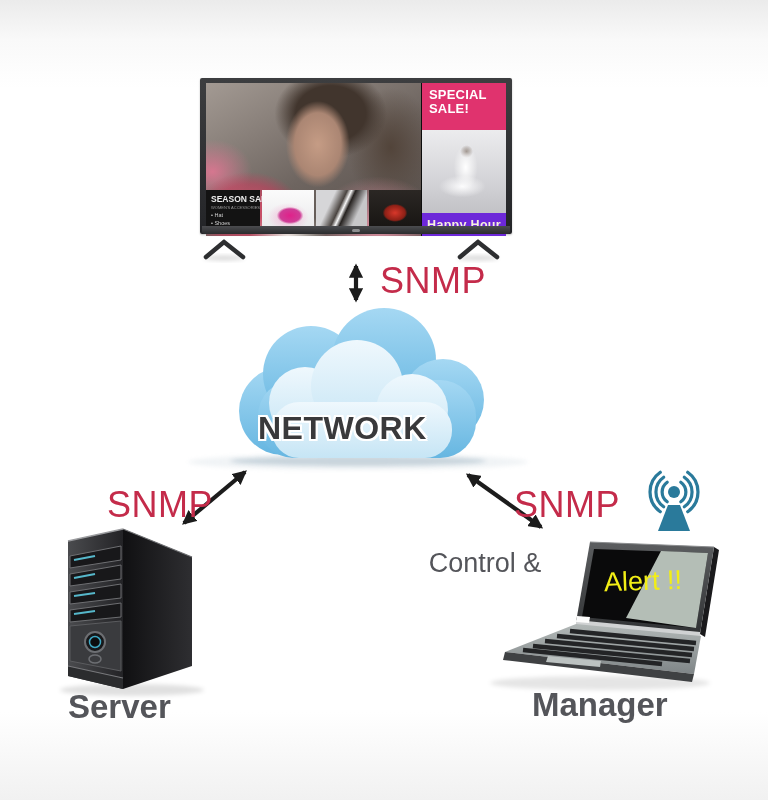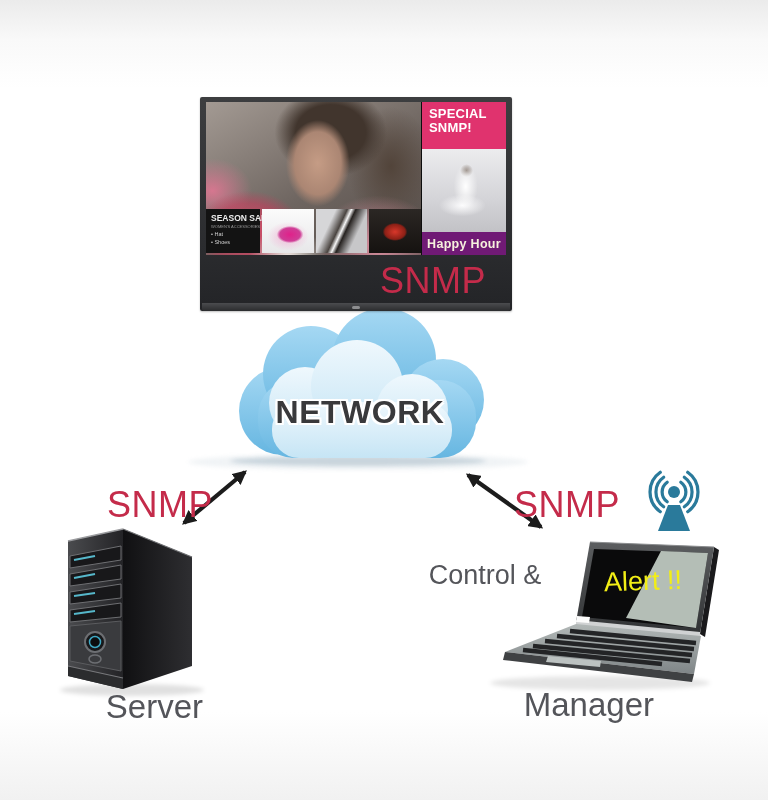--- a/index.html
+++ b/index.html
@@ -9,41 +9,41 @@
     background:linear-gradient(180deg,#ebebeb 0%,#f9f9f9 5%,#ffffff 11%,#ffffff 89%,#f1f1f1 100%);
   }
   #diagram-svg{position:absolute;left:0;top:0;width:768px;height:800px;}
 
   
   .snmp{
     position:absolute;font-size:36px;font-weight:500;letter-spacing:.5px;
     color:var(--snmp-red,#c42b4a);white-space:nowrap;
   }
   .network-label{
-    position:absolute;left:258px;top:394px;width:204px;text-align:center;
+    position:absolute;left:258px;top:410px;width:204px;text-align:left;
     font-size:32px;font-weight:bold;color:var(--network-text,#39393b);letter-spacing:.5px;
     text-shadow:-2px -2px 0 #fff,2px -2px 0 #fff,-2px 2px 0 #fff,2px 2px 0 #fff,
                 -2px 0 0 #fff,2px 0 0 #fff,0 -2px 0 #fff,0 2px 0 #fff;
   }
   .device-label{
-    position:absolute;font-size:33px;font-weight:400;color:var(--label-gray,#54555a);
-    text-align:right;white-space:nowrap;
+    position:absolute;font-size:33px;font-weight:700;color:var(--label-gray,#54555a);
+    text-align:left;white-space:nowrap;
   }
   .control-label{
     position:absolute;left:393px;top:545px;width:184px;text-align:center;
-    font-size:27px;line-height:36px;color:var(--label-gray,#54555a);margin-top:12px;
+    font-size:27px;line-height:36px;color:var(--label-gray,#54555a);
   }
   .alert-label{
     position:absolute;left:595px;top:566px;width:96px;text-align:center;
     font-size:27px;font-weight:500;color:var(--alert-yellow,#f2ee16);
     transform:rotate(-2deg);white-space:nowrap;
   }
 
   
-  .tv{position:absolute;left:200px;top:78px;width:312px;height:214px;margin-top:19px;}
+  .tv{position:absolute;left:200px;top:78px;width:312px;height:156px;}
   .tv-bezel{position:absolute;inset:0;border-radius:2px;
     background:linear-gradient(#3d3e40,#232427);box-shadow:0 1px 2px rgba(0,0,0,.25);}
   .tv-chin{position:absolute;left:2px;right:2px;bottom:0;height:8px;
     background:linear-gradient(#4b4c4f,#2b2c2e);border-radius:0 0 2px 2px;}
   .tv-logo{position:absolute;left:50%;bottom:2px;width:8px;height:3px;margin-left:-4px;
     background:#8d8e90;border-radius:2px;}
   .tv-screen{position:absolute;left:6px;top:5px;width:300px;height:153px;background:#0d0d0d;overflow:hidden;}
   .tv-main{position:absolute;left:0;top:0;width:215px;height:153px;
     background:
       radial-gradient(55px 40px at 38% 101%, #efe9e4, rgba(239,233,228,0) 70%),
@@ -55,21 +55,21 @@
       radial-gradient(62px 85px at 86% 42%, #52443a, rgba(82,68,58,0) 70%),
       linear-gradient(150deg,#a39a93 0%,#6e6560 55%,#544c48 100%);}
   .tv-right{position:absolute;right:0;top:0;width:84px;height:153px;display:flex;flex-direction:column;}
   .sale-box{height:42px;background:var(--sale-pink,#e0336e);color:#fff;
     font-size:13px;font-weight:bold;line-height:1.08;padding:5px 0 0 7px;letter-spacing:.2px;}
   .dancer{flex:1;background:
       radial-gradient(16px 30px at 52% 45%, #ffffff, rgba(255,255,255,0) 75%),
       radial-gradient(30px 14px at 48% 68%, #fcfcfd, rgba(252,252,253,0) 78%),
       radial-gradient(8px 8px at 53% 26%, #7d6f66, rgba(125,111,102,0) 80%),
       linear-gradient(180deg,#ececee 0%,#d4d4d8 60%,#c2c2c6 100%);}
-  .happy{height:23px;background:#701a75;color:#f6f1dd;font-size:12.5px;font-weight:bold;
+  .happy{height:23px;background:#6d28d9;color:#f6f1dd;font-size:12.5px;font-weight:bold;
     display:flex;align-items:center;justify-content:center;letter-spacing:.3px;}
   .tv-strip{position:absolute;left:0;bottom:2px;width:215px;height:44px;display:flex;gap:2px;}
   .season{width:54px;background:#131313;color:#ededed;padding:4px 2px 0 5px;box-sizing:border-box;}
   .season-title{font-size:8.5px;font-weight:bold;letter-spacing:0;white-space:nowrap;}
   .season-sub{font-size:4px;color:#9a9a9a;margin-top:1px;white-space:nowrap;}
   .season-item{font-size:5.5px;color:#cfcfcf;margin-top:2px;white-space:nowrap;}
   .thumb{flex:1;}
   .thumb-shoes{background:
       radial-gradient(17px 11px at 54% 58%, #e0218a, #cf3d96 60%, rgba(207,61,150,0) 78%),
       radial-gradient(26px 18px at 50% 62%, rgba(242,169,208,.8), rgba(242,169,208,0) 80%),
@@ -224,21 +224,21 @@
     </g>
   </svg>
 
   <div class="tv">
     <div class="tv-bezel"></div>
     <div class="tv-screen">
       <div class="tv-main"></div>
       <div class="tv-right">
         <div class="sale-box">
           <div>SPECIAL</div>
-          <div>SNMP!</div>
+          <div>SALE!</div>
         </div>
         <div class="dancer"></div>
         <div class="happy">Happy Hour</div>
       </div>
       <div class="tv-strip">
         <div class="season">
           <div class="season-title">SEASON SALE</div>
           <div class="season-sub">WOMEN'S ACCESSORIES</div>
           <div class="season-item">• Hat</div>
           <div class="season-item">• Shoes</div>
@@ -262,14 +262,14 @@
   <div class="snmp" style="left:514px;top:484px;">SNMP</div>
 
   <div class="control-label">
     <div>Control &amp;</div>
   </div>
 
   <div class="alert-label">Alert !!</div>
 
   <div class="device-label" style="left:68px;top:688px;width:135px;">Server</div>
 
-  <div class="device-label" style="left:504px;top:686px;width:150px;">Manager</div>
+  <div class="device-label" style="left:532px;top:686px;width:150px;">Manager</div>
 </div>
 
 </body></html>

